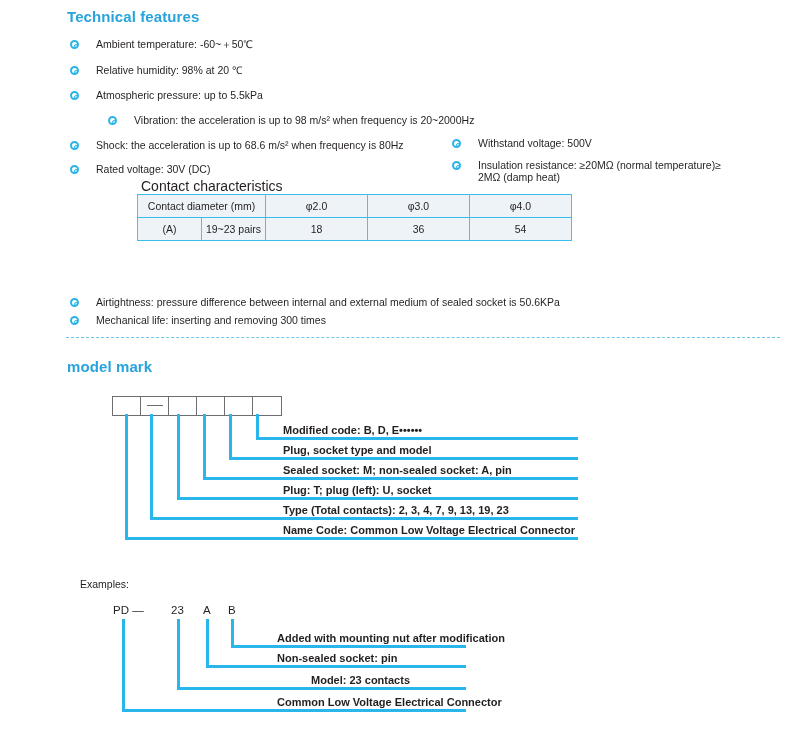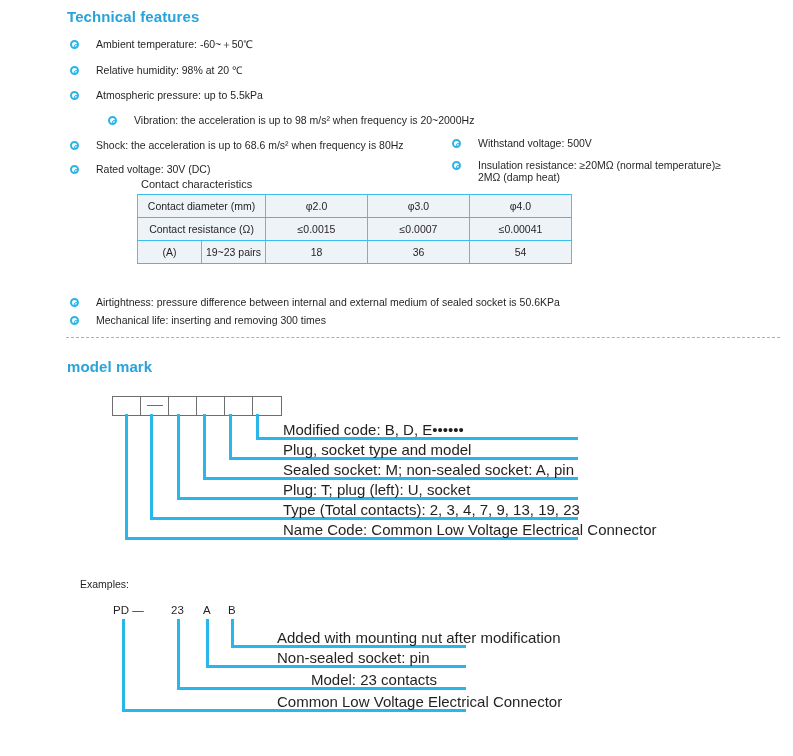--- a/index.html
+++ b/index.html
@@ -61,21 +61,21 @@
     white-space: pre-line;
   }
   .bullet-left .bullet-text { margin-left: 17px; }
   .bullet-right .bullet-text { margin-left: 17px; }
 
   
   #table-label {
     position: absolute;
     left: 141px;
     top: 178px;
-    font-size: 11px;
+    font-size: 14px;
     color: #231f20;
     white-space: nowrap;
   }
   #contact-table {
     position: absolute;
     left: 137px;
     top: 194px;
     width: 435px;
     border-collapse: collapse;
     table-layout: fixed;
@@ -141,24 +141,25 @@
     width: 3px;
     background: #29b6ea;
   }
   .hline {
     position: absolute;
     height: 3px;
     background: #29b6ea;
   }
   .leader-label {
     position: absolute;
-    font-size: 15px;
+    font-size: 11px;
     line-height: 12px;
     color: #231f20;
     white-space: nowrap;
+    font-weight: bold;
   }
 
   
   #examples-label {
     position: absolute;
     left: 80px;
     top: 578px;
     font-size: 10.5px;
     color: #231f20;
   }
@@ -211,26 +212,20 @@
 
 <div id="table-label">Contact characteristics</div>
 
 <table id="contact-table">
   <tbody>
       <tr>
     <td class="col-head" colspan="2">Contact diameter (mm)</td>
     <td class="col-val">φ2.0</td>
     <td class="col-val">φ3.0</td>
     <td class="col-val">φ4.0</td>
-  </tr>
-  <tr>
-    <td class="col-head" colspan="2">Contact resistance (Ω)</td>
-    <td class="col-val">≤0.0015</td>
-    <td class="col-val">≤0.0007</td>
-    <td class="col-val">≤0.00041</td>
   </tr>
   <tr>
     <td class="col-head" style="width:66px">(A)</td>
     <td class="col-sub">19~23 pairs</td>
     <td class="col-val">18</td>
     <td class="col-val">36</td>
     <td class="col-val">54</td>
   </tr>
 </tbody>
   </table>

